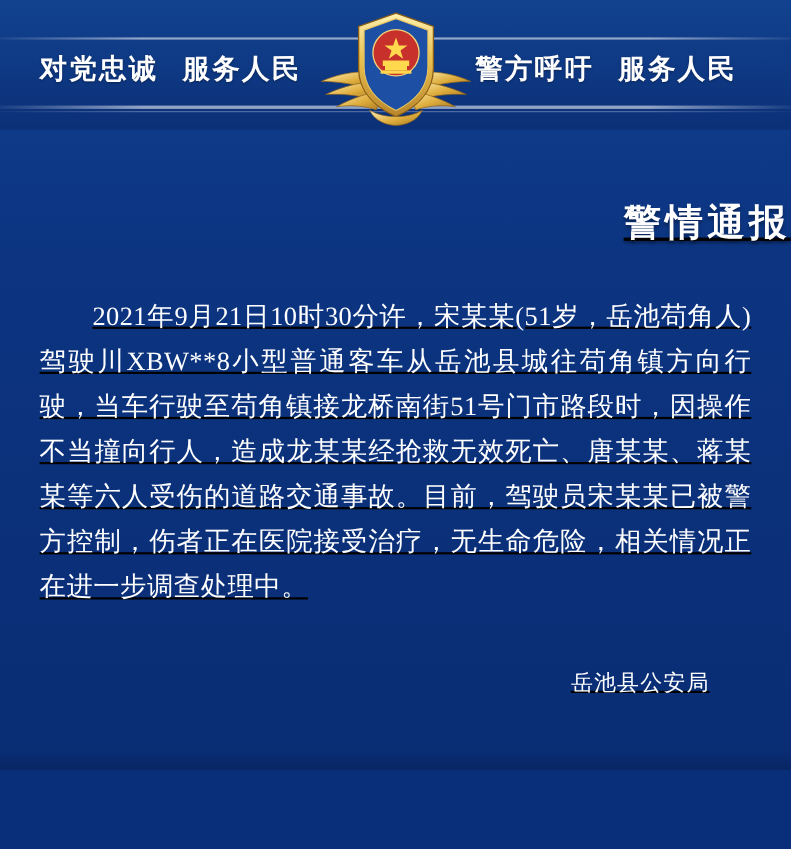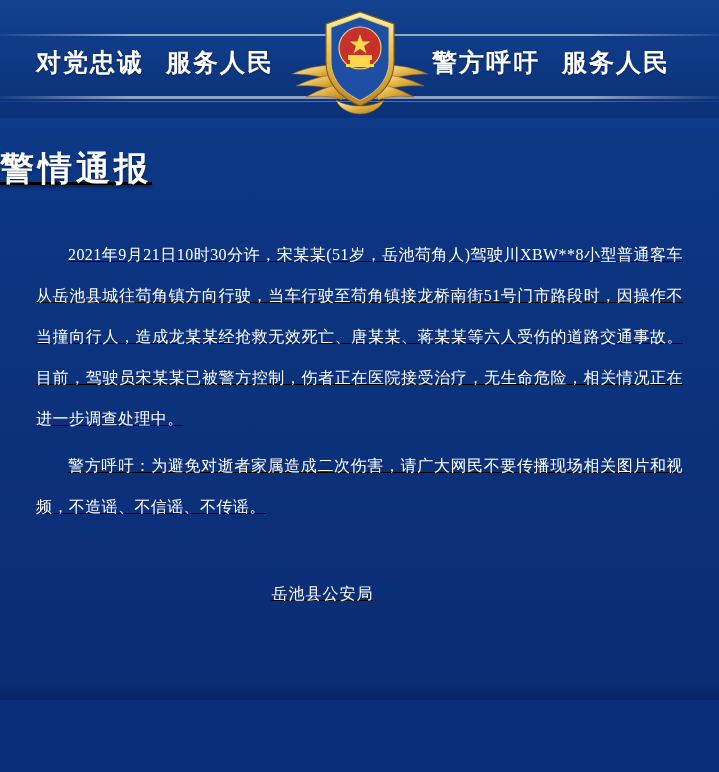--- a/index.html
+++ b/index.html
@@ -74,50 +74,50 @@
     position: absolute;
     left: 50%;
     transform: translateX(-50%);
     top: 4px;
     width: 168px;
     height: 112px;
   }
 
   
   .doc-title {
-    margin-top: 28px;
-    text-align: left;
+    margin-top: 62px;
+    text-align: right;
     color: #ffffff;
     font-size: 34px;
     font-weight: bold;
     letter-spacing: 4px;
     font-family: "Liberation Sans", "DejaVu Sans", sans-serif;
     text-shadow: 0 2px 3px rgba(0,0,0,0.35);
   }
 
   .body-text {
     margin: 42px 36px 12px 36px;
     color: #ffffff;
-    font-size: 16px;
+    font-size: 24px;
     line-height: 41px;
     text-align: justify;
     text-justify: inter-ideograph;
     letter-spacing: 0.4px;
   }
   .body-text p {
     margin: 0 0 6px 0;
     text-indent: 2em;
   }
 
   .signature {
     margin-top: 46px;
     margin-right: 74px;
-    text-align: center;
+    text-align: right;
     color: #ffffff;
-    font-size: 16px;
+    font-size: 20px;
     line-height: 41px;
     letter-spacing: 1px;
   }
   .signature div { white-space: nowrap; }
 
   .bottom-strip {
     position: absolute;
     left: 0; right: 0; bottom: 0;
     height: 18px;
     background: linear-gradient(180deg, rgba(10,45,116,0) 0%, rgba(8,36,98,0.9) 100%);
@@ -178,21 +178,20 @@
 
         <path d="M60 96 C72 104 96 104 108 96 C104 106 92 110 84 110 C76 110 64 106 60 96 Z" fill="url(#gold2)" stroke="#8a5f18" stroke-width="0.6"></path>
       </svg>
     </div>
   </div>
 
   <div class="doc-title">警情通报</div>
 
   <div class="body-text">
     <p>2021年9月21日10时30分许，宋某某(51岁，岳池苟角人)驾驶川XBW**8小型普通客车从岳池县城往苟角镇方向行驶，当车行驶至苟角镇接龙桥南街51号门市路段时，因操作不当撞向行人，造成龙某某经抢救无效死亡、唐某某、蒋某某等六人受伤的道路交通事故。目前，驾驶员宋某某已被警方控制，伤者正在医院接受治疗，无生命危险，相关情况正在进一步调查处理中。</p>
-    <p>警方呼吁：为避免对逝者家属造成二次伤害，请广大网民不要传播现场相关图片和视频，不造谣、不信谣、不传谣。</p>
   </div>
 
   <div class="signature">
     <div>岳池县公安局</div>
   </div>
 
   <div class="bottom-strip"></div>
 </div>
 
 </body></html>

